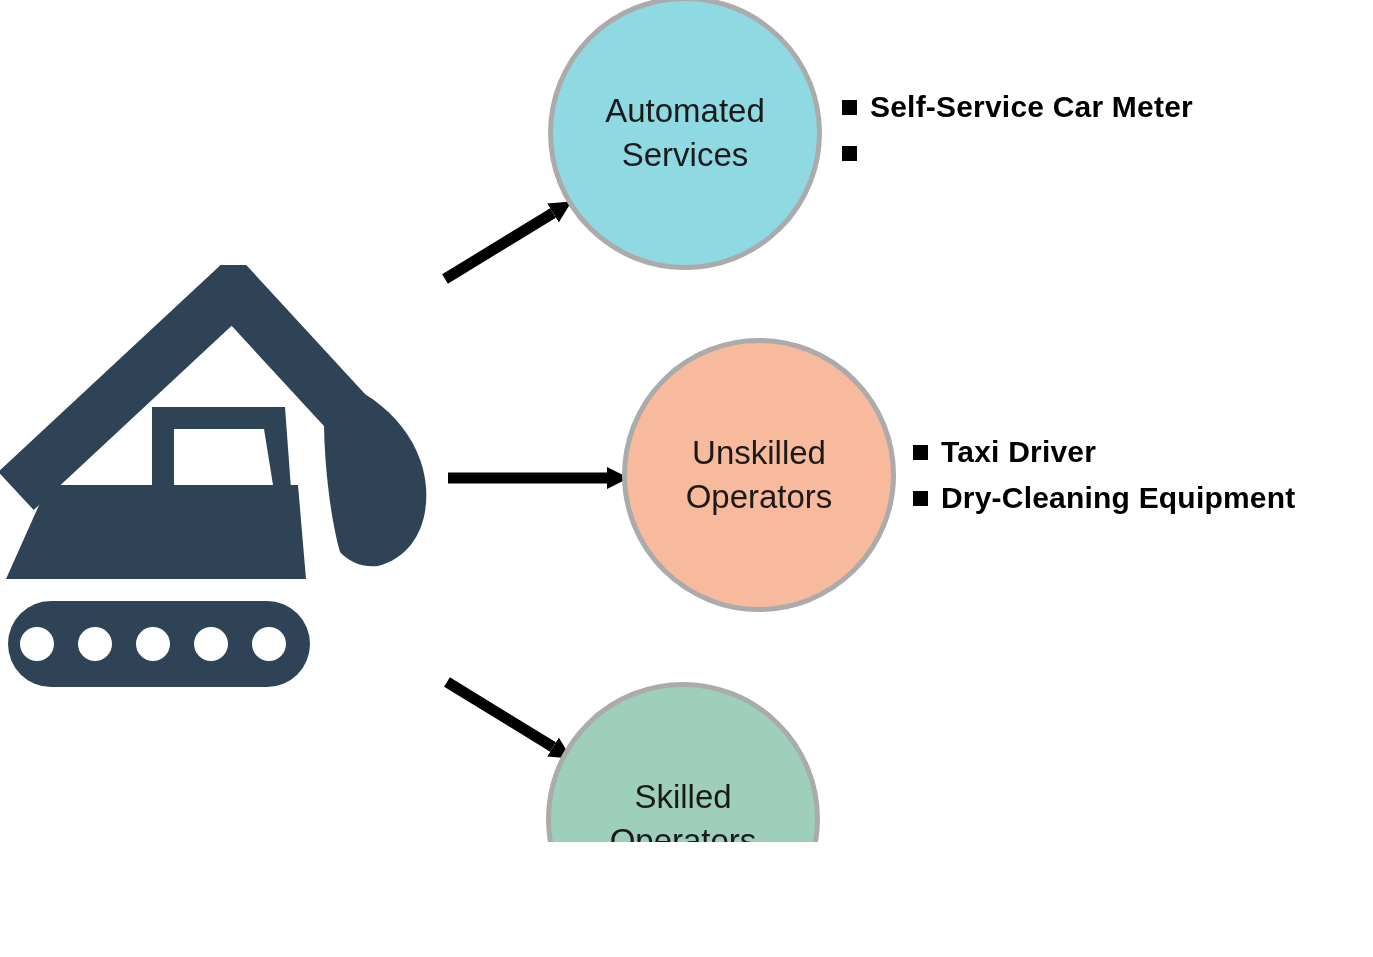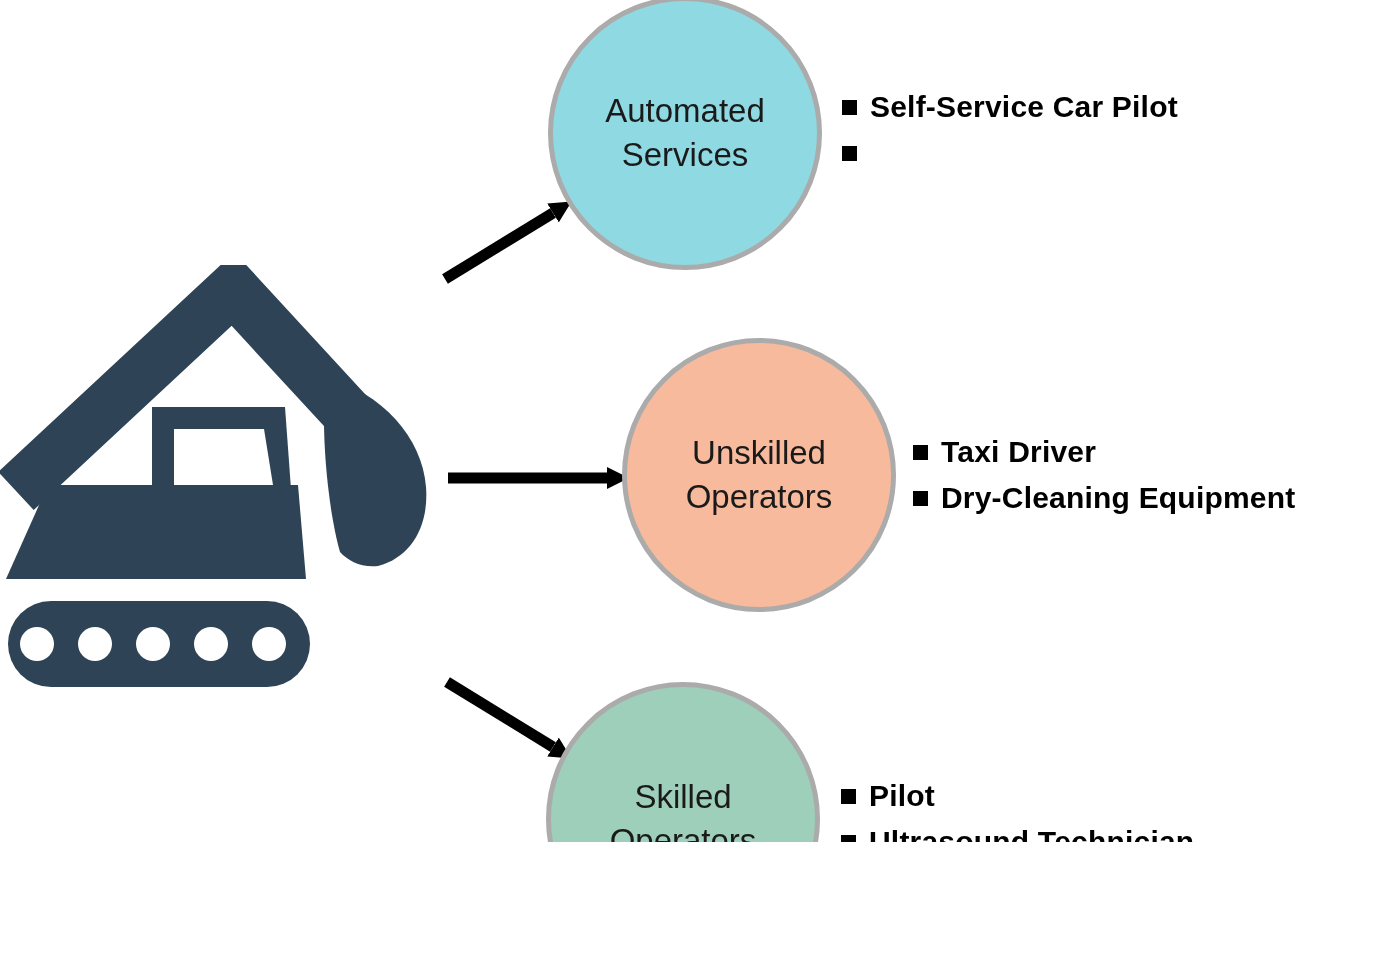--- a/index.html
+++ b/index.html
@@ -124,42 +124,32 @@
   <div class="node node-2">
     <span class="node-label">Skilled Operators</span>
   </div>
   <div class="node node-1">
     <span class="node-label">Unskilled Operators</span>
   </div>
 
   <div class="examples examples-0">
     <div class="example-row">
       <span class="bullet"></span>
-      <span class="example-text">Self-Service Car Pilot</span>
+      <span class="example-text">Self-Service Car Meter</span>
     </div>
     <div class="example-row">
       <span class="bullet"></span>
     </div>
   </div>
 
   <div class="examples examples-1">
     <div class="example-row">
       <span class="bullet"></span>
       <span class="example-text">Taxi Driver</span>
     </div>
     <div class="example-row">
       <span class="bullet"></span>
       <span class="example-text">Dry-Cleaning Equipment</span>
     </div>
   </div>
 
-  <div class="examples examples-2">
-    <div class="example-row">
-      <span class="bullet"></span>
-      <span class="example-text">Pilot</span>
-    </div>
-    <div class="example-row">
-      <span class="bullet"></span>
-      <span class="example-text">Ultrasound Technician</span>
-    </div>
-  </div>
 
 </div>
 
 </body></html>

